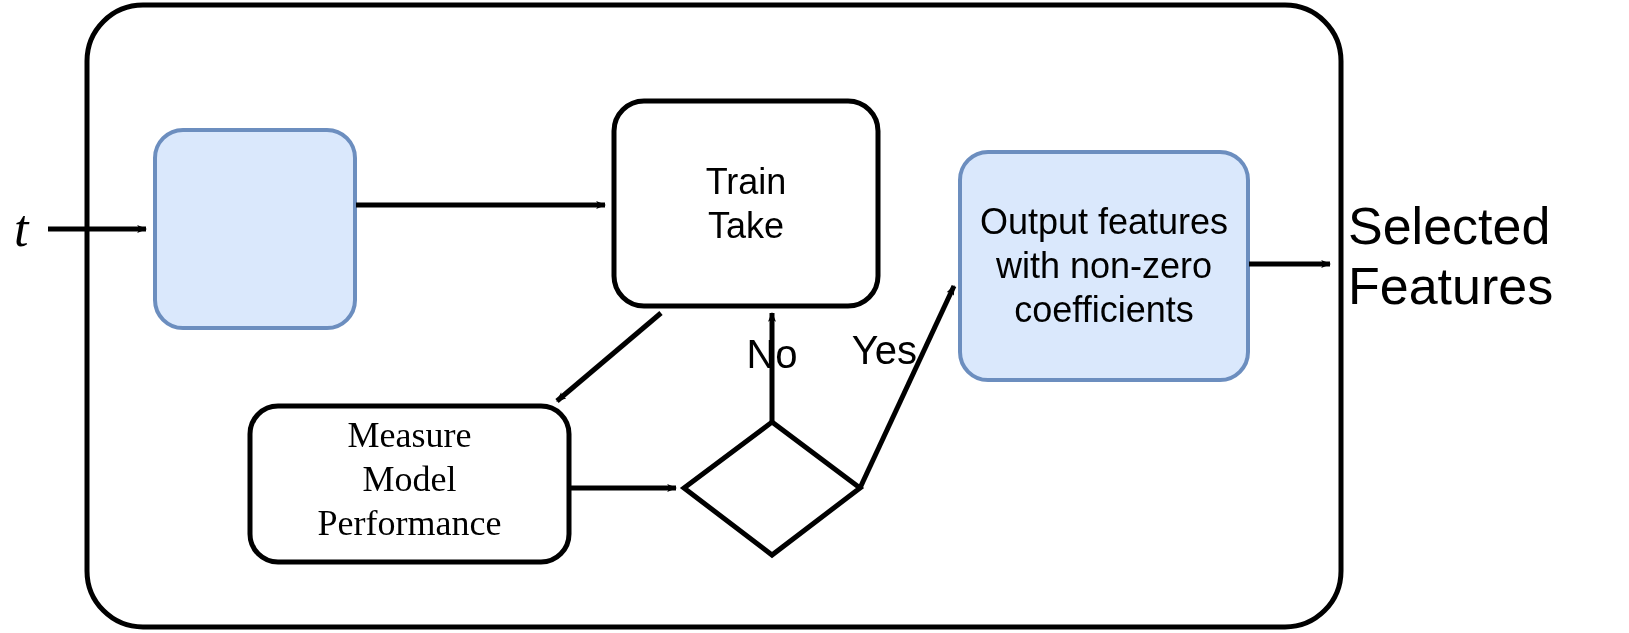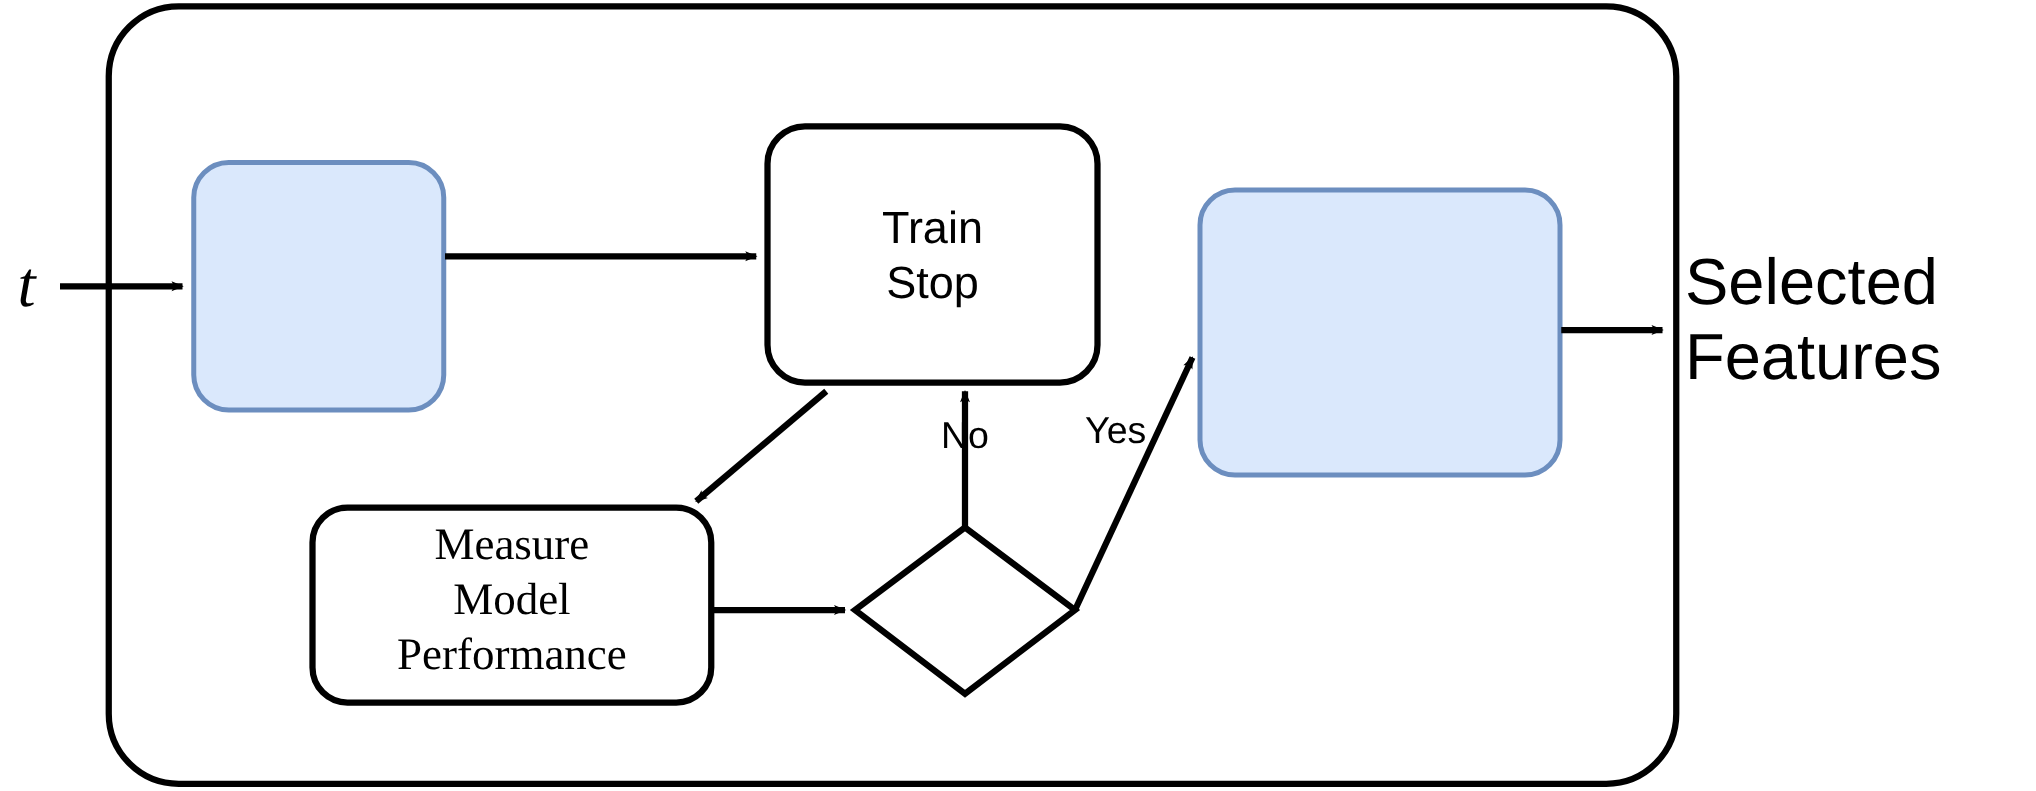--- a/index.html
+++ b/index.html
@@ -33,21 +33,21 @@
     color: #000000;
     line-height: 1.22;
     white-space: pre-line;
     pointer-events: none;
     -webkit-font-smoothing: antialiased;
   }
   .lbl-36 { font-size: 36px; }
   .edge-label {
     position: absolute;
     color: #000000;
-    font-size: 30px;
+    font-size: 40px;
     line-height: 1;
     text-align: center;
     white-space: nowrap;
     pointer-events: none;
   }
   .input-symbol {
     position: absolute;
     color: #000000;
     font-family: "Liberation Serif", serif;
     font-style: italic;
@@ -114,27 +114,30 @@
     <line x1="860" y1="488" x2="954" y2="286" stroke="#000000" stroke-width="5" marker-end="url(#arrowBlack)"></line>
 
     
     <line x1="1249" y1="264" x2="1330" y2="264" stroke="#000000" stroke-width="5" marker-end="url(#arrowBlack)"></line>
   </svg>
 
   <div class="input-symbol" style="left:14px; top:203px;">t</div>
 
 
   <div class="node-label lbl-36" style="left:614px; top:101px; width:264px; height:205px;">Train
-Stop</div>
+Take</div>
 
   <div class="node-label lbl-36" style="left:250px; top:402px; width:319px; height:156px;font-family:Liberation Serif, serif;">Measure
 Model
 Performance</div>
 
 
+  <div class="node-label lbl-36" style="left:960px; top:152px; width:288px; height:228px;">Output features
+with non-zero
+coefficients</div>
 
   <div class="edge-label" style="left:727px; top:334px; width:90px;">No</div>
 
   <div class="edge-label" style="left:837px; top:330px; width:80px; text-align:right;">Yes</div>
 
   <div class="terminal-text" style="left:1348px; top:196px; width:290px;">Selected
 Features</div>
 
 </div>
 

